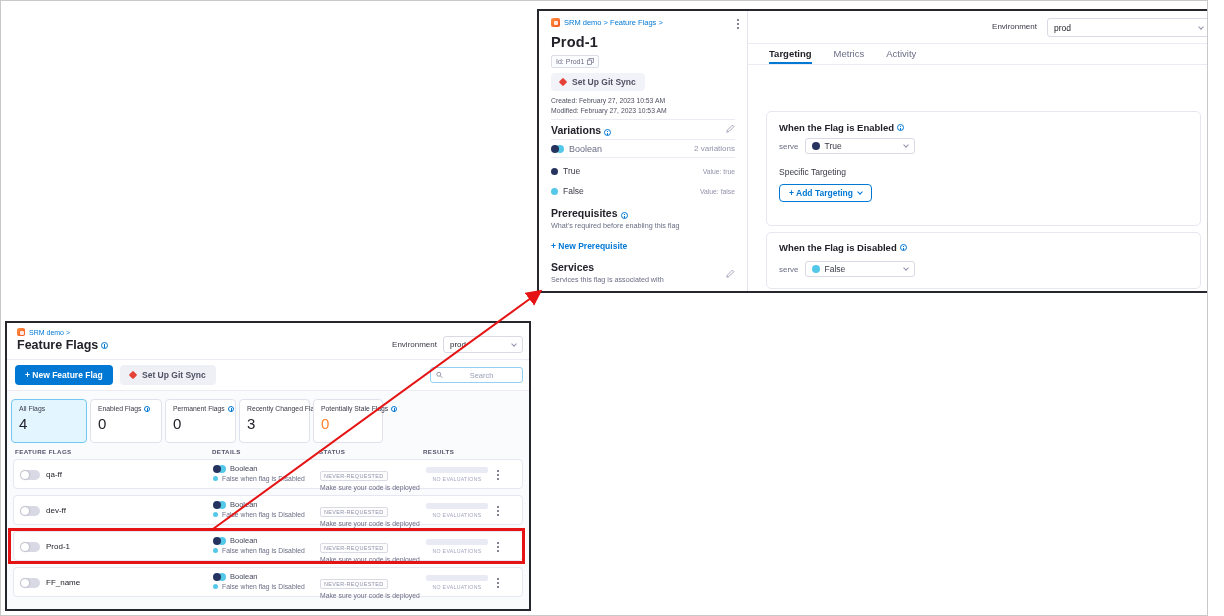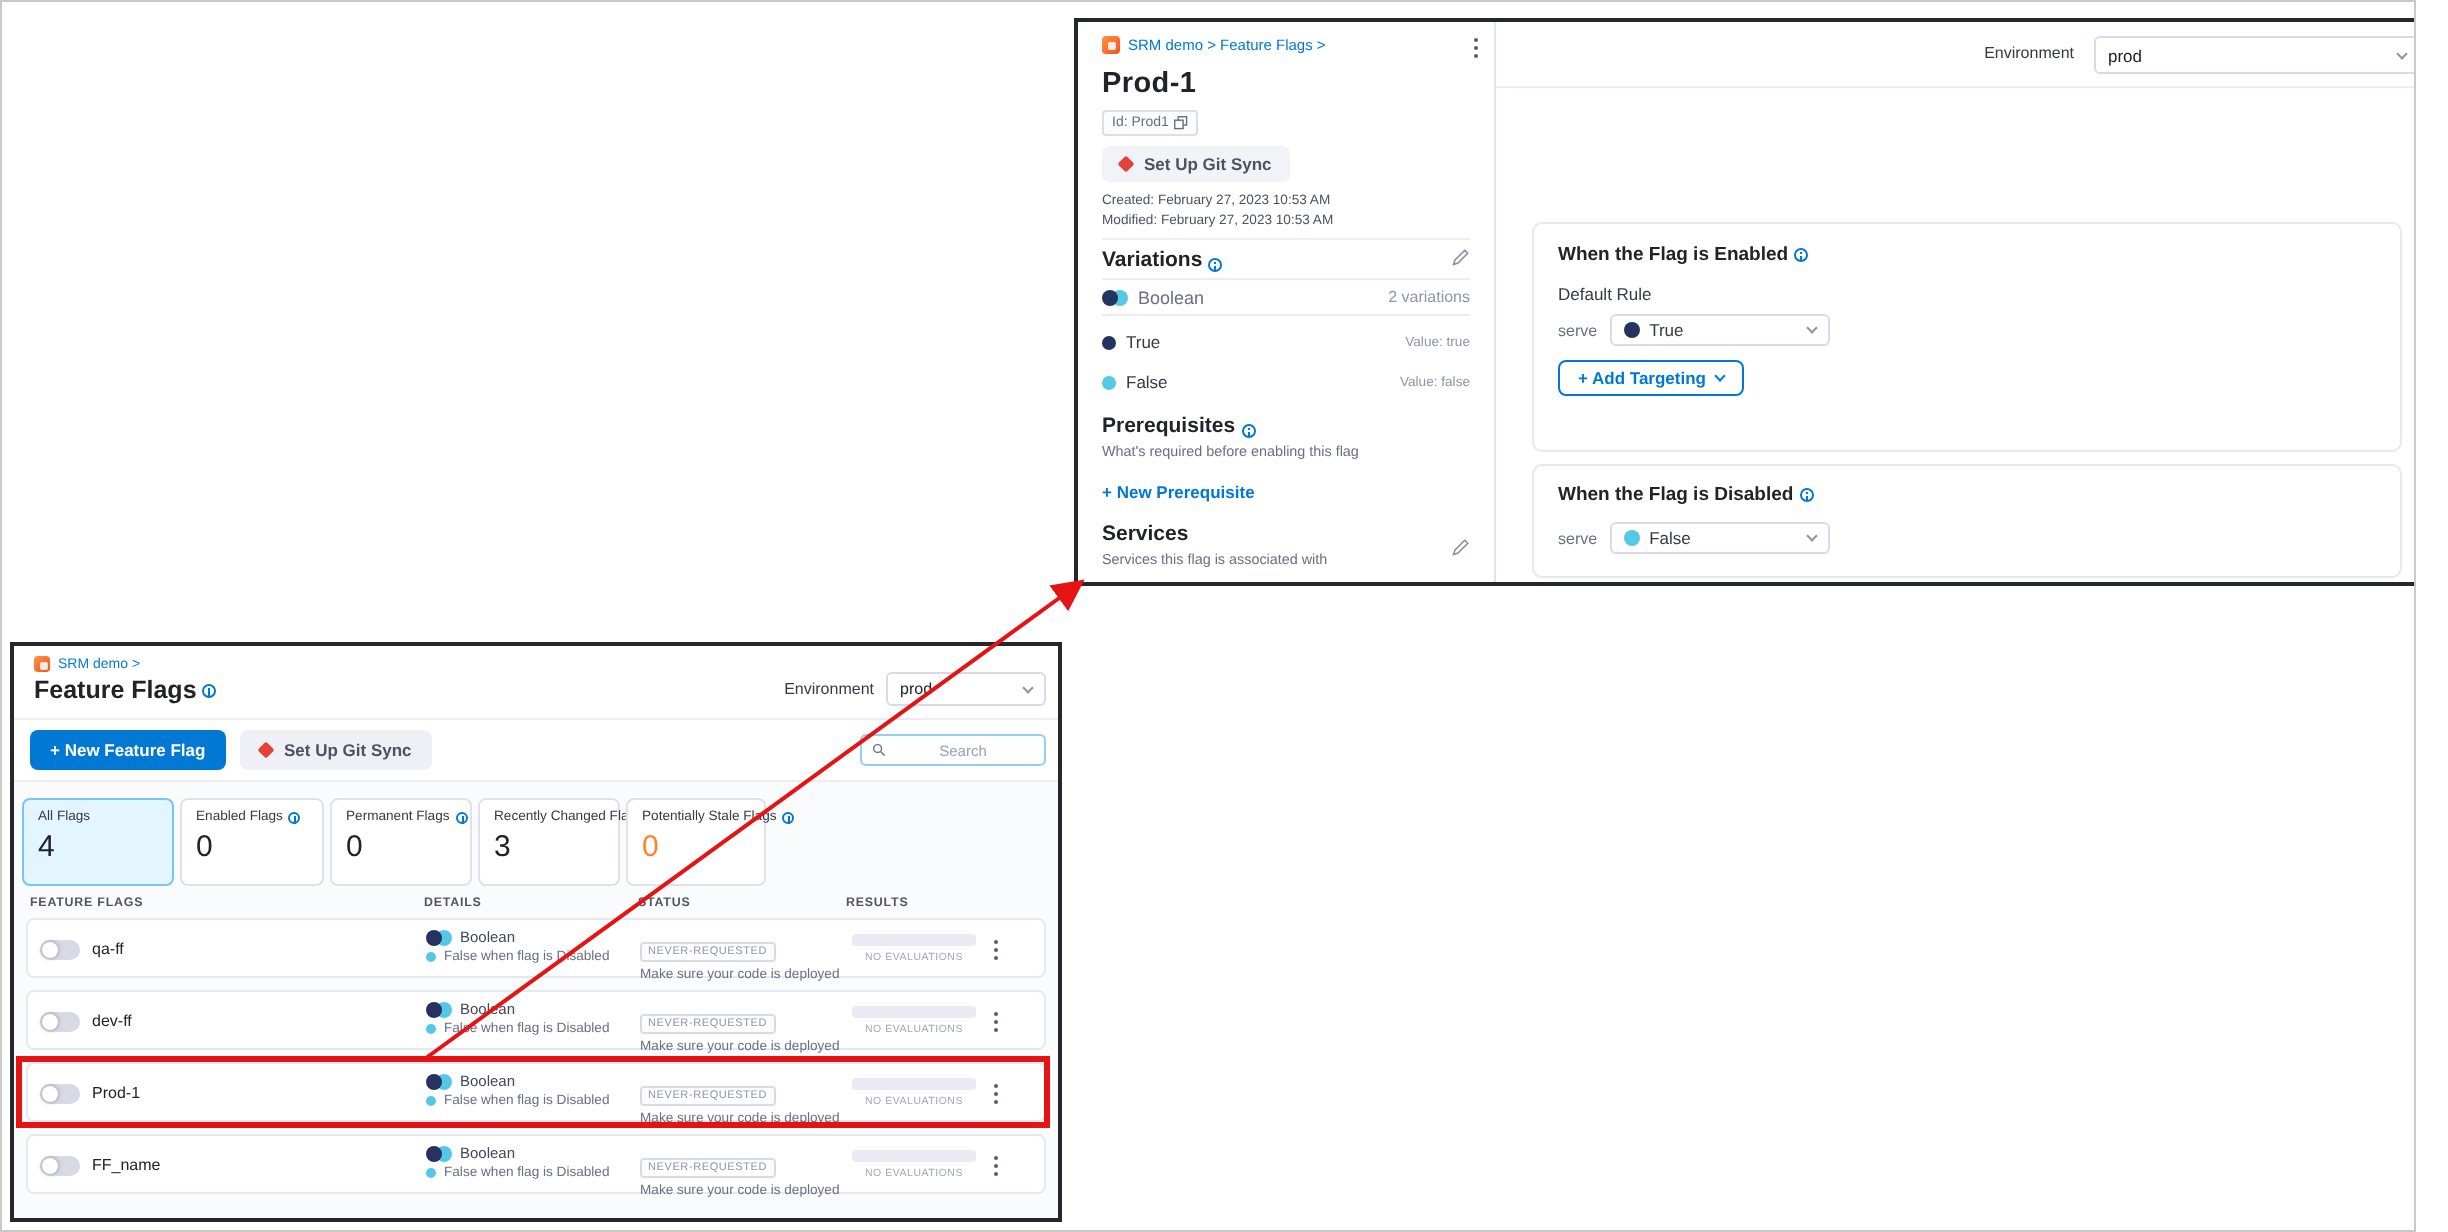--- a/index.html
+++ b/index.html
@@ -197,38 +197,43 @@
 
     <div class="dp-main">
       <div class="dp-envrow">
         <span class="env-label">Environment</span>
         <div class="ddl">
           <span>prod</span>
           <span class="caret"></span>
         </div>
       </div>
 
+      <div class="dp-tabs">
+        <span class="tab active">Targeting</span>
+        <span class="tab">Metrics</span>
+        <span class="tab">Activity</span>
+      </div>
 
 
       <div class="dp-card card-enabled">
         <div class="card-head">
           <span>When the Flag is Enabled</span>
             <span class="info"></span>
         </div>
-        <div class="rule-label">Default Rule</div>
         <div class="serve-row">
           <span>serve</span>
           <div class="ddl">
             <span class="ddl-val">
                 <span class="dot navy"></span>
                 <span>True</span>
               </span>
             <span class="caret"></span>
           </div>
         </div>
+        <div class="rule-label" style="margin-top:13px">Specific Targeting</div>
         <div class="add-targeting">
           <span>+ Add Targeting</span>
           <span class="caret"></span>
         </div>
       </div>
 
       <div class="dp-card card-disabled">
         <div class="card-head">
           <span>When the Flag is Disabled</span>
             <span class="info"></span>

